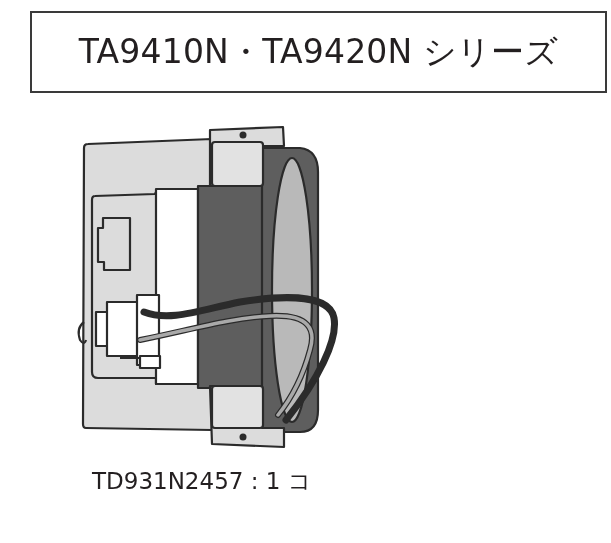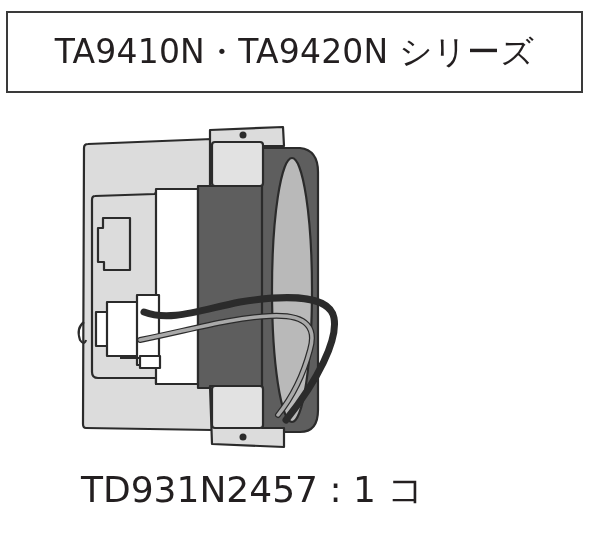--- a/index.html
+++ b/index.html
@@ -1,23 +1,23 @@
 <!DOCTYPE html>
 <html><head>
 <meta charset="utf-8">
 <style>
   html, body { margin:0; padding:0; background:#ffffff; }
   body { width:611px; height:543px; position:relative; overflow:hidden;
          font-family:"DejaVu Sans","Liberation Sans",sans-serif; color:#231f20; }
-  .title-box { position:absolute; left:6px; top:11px; width:573px; height:78px;
+  .title-box { position:absolute; left:30px; top:11px; width:573px; height:78px;
                border:2.5px solid #3a3a3a; box-sizing:content-box; background:#fff;
                display:flex; align-items:center; justify-content:center; }
   .title-text { font-size:33px; letter-spacing:0.2px; white-space:nowrap; color:#231f20; }
   .figure { position:absolute; left:0; top:0; width:611px; height:543px; }
-  .caption { position:absolute; left:81px; top:466px; font-size:36px; white-space:nowrap; color:#231f20; }
+  .caption { position:absolute; left:92px; top:466px; font-size:23px; white-space:nowrap; color:#231f20; }
 </style>
 </head>
 <body>
 
 <div class="title-box">
   <span class="title-text">TA9410N・TA9420N シリーズ</span>
 </div>
 
 <svg class="figure" viewBox="0 0 611 543" xmlns="http://www.w3.org/2000/svg">
   <g stroke="#2b2b2b" stroke-width="2.2" stroke-linejoin="round">

